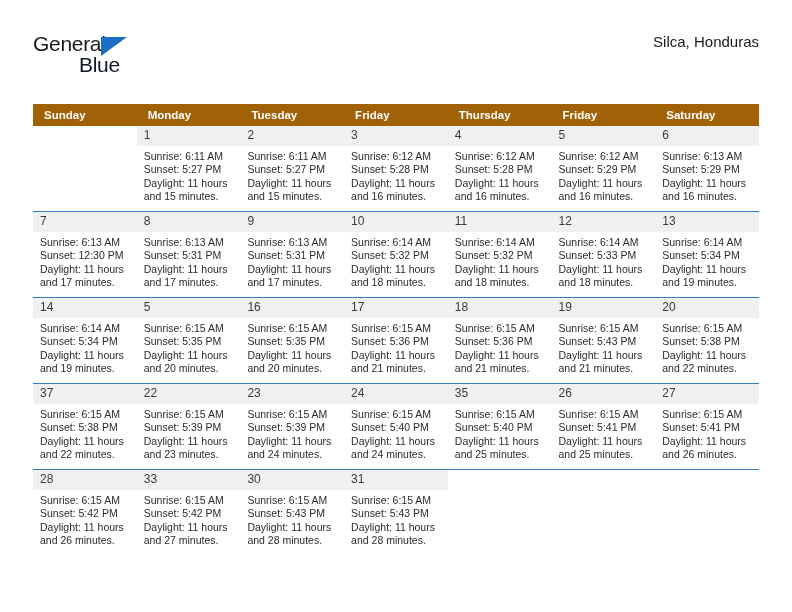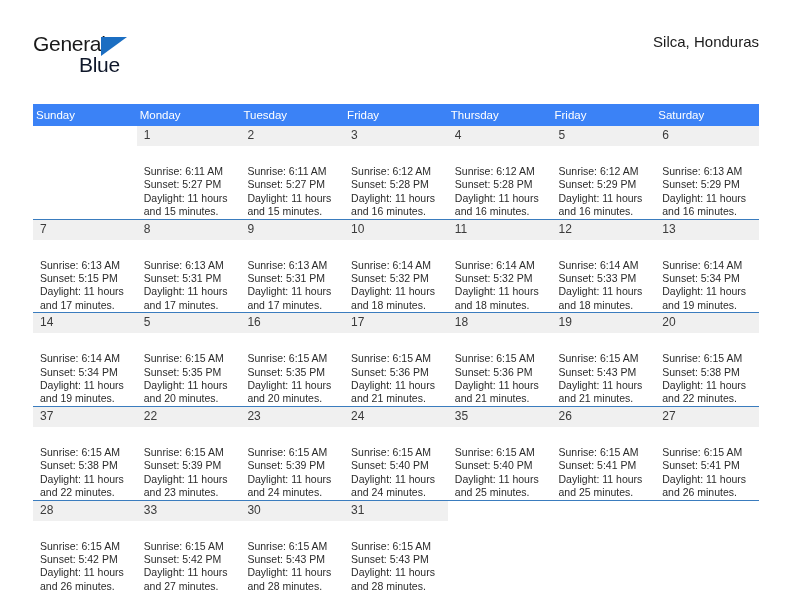--- a/index.html
+++ b/index.html
@@ -87,26 +87,26 @@
   
   .calendar {
     position: absolute;
     left: 33px;
     top: 104px;
     width: 726px;
     border-collapse: collapse;
     table-layout: fixed;
   }
   .calendar th {
-    background: #3b82f6;
+    background: #a16207;
     color: #ffffff;
     font-size: 11.5px;
-    font-weight: normal;
+    font-weight: bold;
     text-align: left;
-    padding: 5px 0 5px 3px;
+    padding: 5px 0 5px 11px;
     height: 11px;
     border: none;
   }
   .calendar td {
     vertical-align: top;
     padding: 0;
     width: 103.71px;
     height: 85px;
     border-top: 1px solid #3a7cbe;
     background: #ffffff;
@@ -124,21 +124,21 @@
     line-height: 13px;
   }
   td.empty .daynum {
     background: #f0f0f0;
     color: transparent;
   }
   td.blank .daynum {
     background: transparent;
   }
   .info {
-    padding: 19px 5px 0 7px;
+    padding: 4px 5px 0 7px;
     font-size: 10.5px;
     line-height: 13.4px;
     color: #2b2b2b;
   }
   .info div {
     white-space: nowrap;
   }
 </style>
 </head>
 <body>
@@ -229,21 +229,21 @@
               <div>Daylight: 11 hours</div>
               <div>and 16 minutes.</div>
             </div>
           </td>
         </tr>
         <tr class="week">
           <td class="">
             <span class="daynum">7</span>
             <div class="info">
               <div>Sunrise: 6:13 AM</div>
-              <div>Sunset: 5:15 PM</div>
+              <div>Sunset: 12:30 PM</div>
               <div>Daylight: 11 hours</div>
               <div>and 17 minutes.</div>
             </div>
           </td>
           <td class="">
             <span class="daynum">8</span>
             <div class="info">
               <div>Sunrise: 6:13 AM</div>
               <div>Sunset: 5:31 PM</div>
               <div>Daylight: 11 hours</div>

